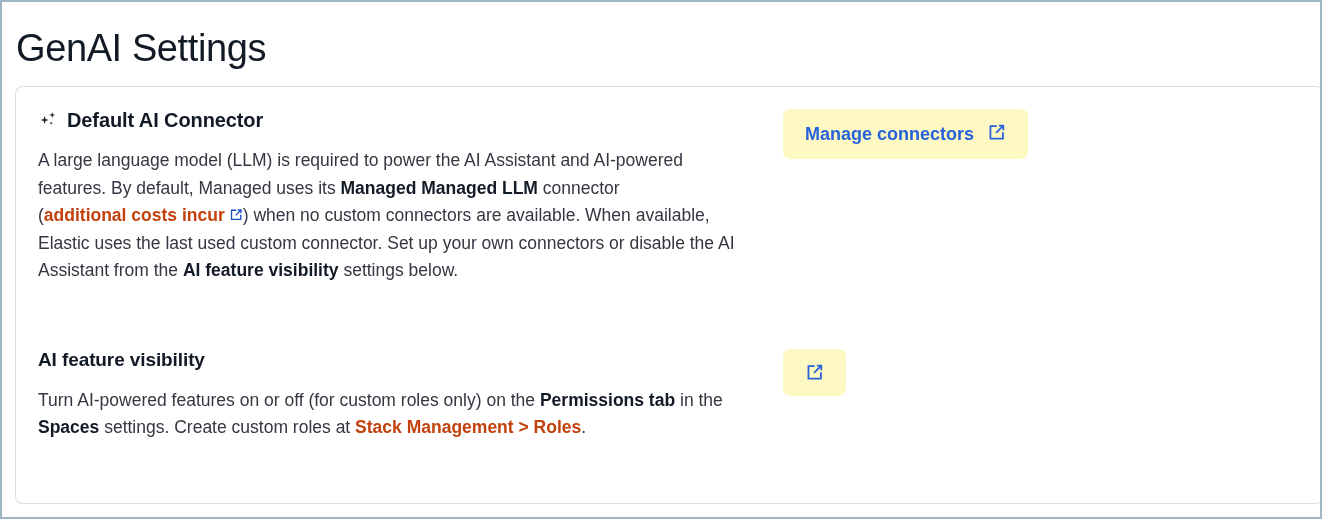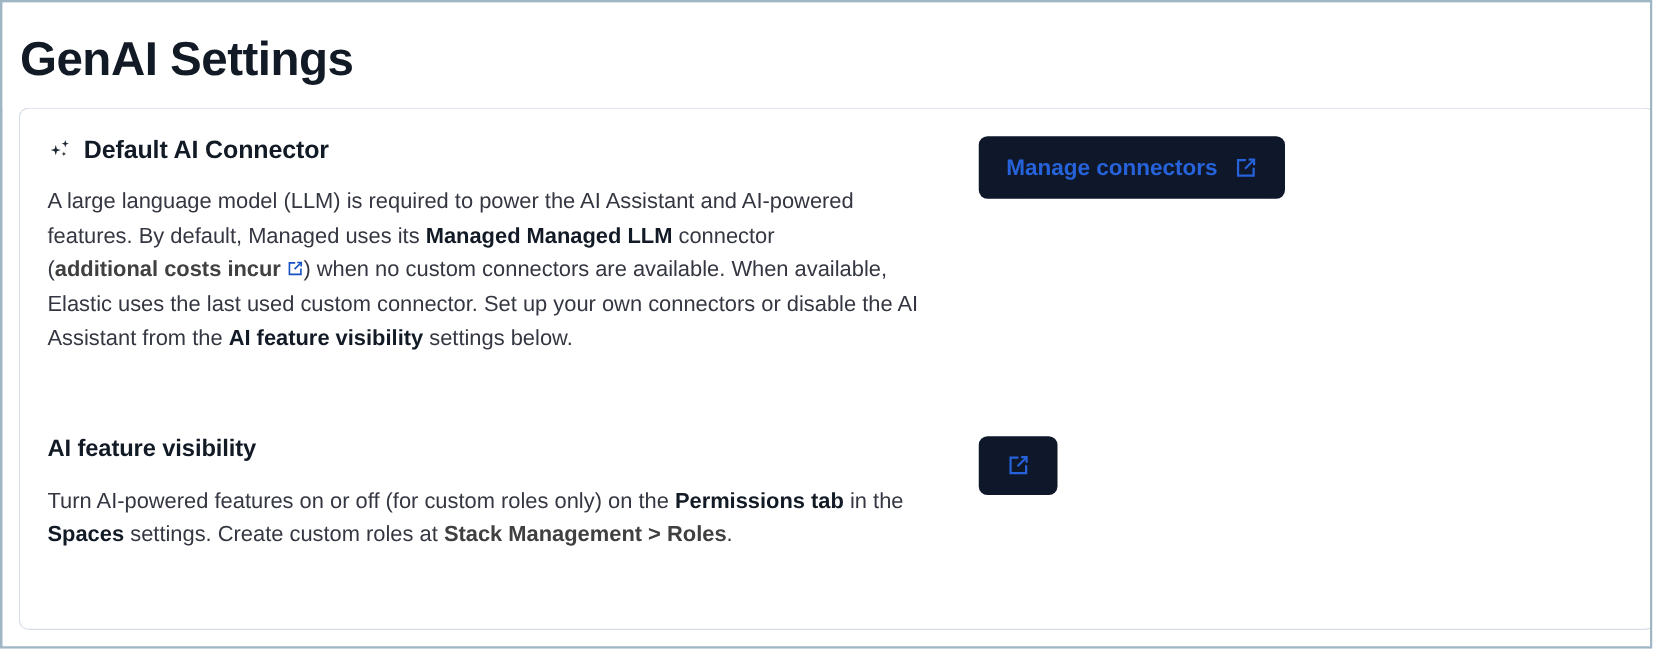--- a/index.html
+++ b/index.html
@@ -26,21 +26,21 @@
     box-sizing: border-box;
     height: 84px;
     padding: 8px 0 0 14px;
     display: flex;
     align-items: center;
     background: #ffffff;
   }
   .page-title {
     font-size: 38px;
     line-height: 46px;
-    font-weight: 700;
+    font-weight: 400;
     color: #121a26;
     letter-spacing: -0.4px;
     margin: 0;
   }
 
   
   .panel {
     position: relative;
     box-sizing: border-box;
     margin: 0 0 0 13px;
@@ -109,42 +109,42 @@
     margin: 0;
     max-width: 712px;
   }
   .body-text.narrow { max-width: 726px; }
   .body-text b, .strong {
     font-weight: 700;
     color: #121a26;
   }
 
   .link {
-    color: #404040;
+    color: #c2410c;
     font-weight: 700;
     text-decoration: none;
     cursor: pointer;
     white-space: nowrap;
   }
 
   .ext-icon {
     display: inline-block;
     width: 14px;
     height: 14px;
     vertical-align: -1px;
     margin-left: 4px;
     line-height: 0;
   }
 
   
   .pill-button {
     display: inline-flex;
-    align-items: center;
+    align-items: flex-start;
     gap: 13px;
-    background: #0f172a;
+    background: #fef9c3;
     border: none;
     border-radius: 7px;
     padding: 14px 22px;
     font-family: "Liberation Sans", sans-serif;
     font-size: 18px;
     line-height: 22px;
     font-weight: 700;
     color: #2662d9;
     cursor: pointer;
     white-space: nowrap;

